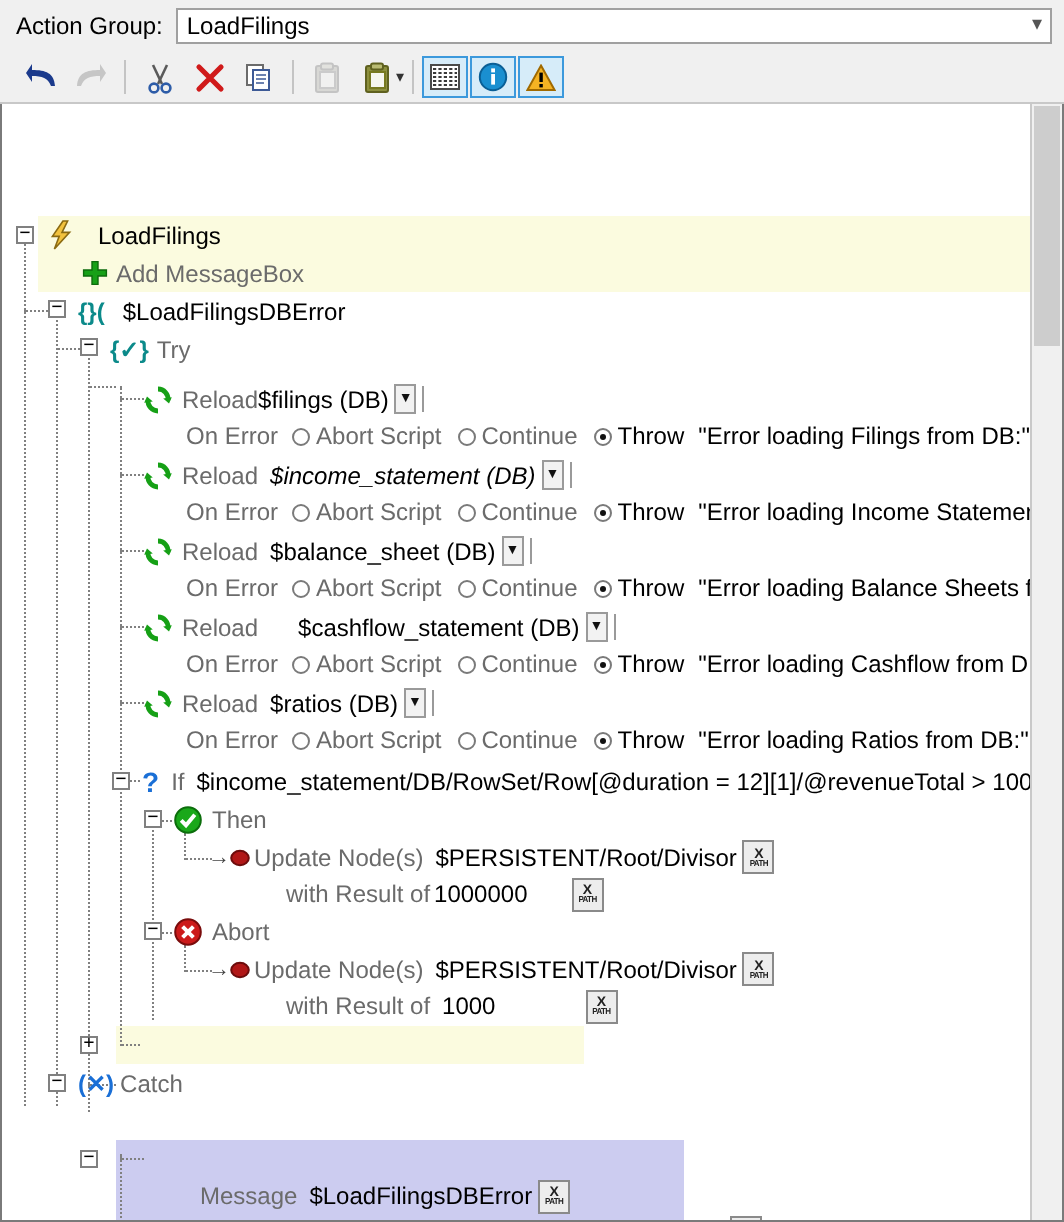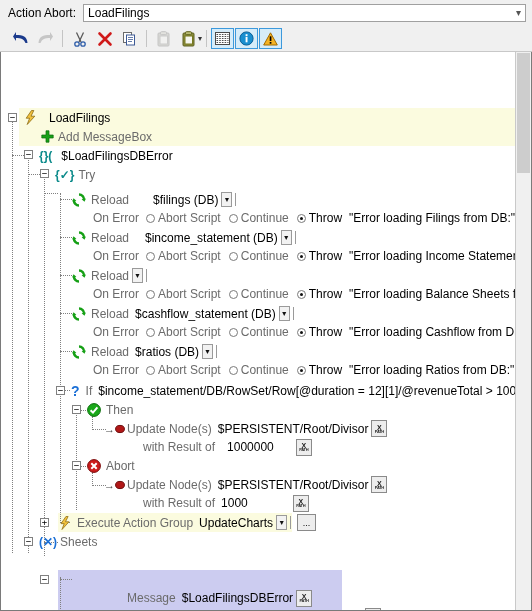--- a/index.html
+++ b/index.html
@@ -86,21 +86,21 @@
   .dots{display:inline-flex;align-items:center;justify-content:center;width:17px;height:15px;border:1px solid #8a8a8a;background:#ededed;font-size:9px;line-height:6px;margin-left:6px;vertical-align:middle;color:#000;}
   .sepline{display:inline-block;width:2px;height:11px;background:#9aa3c8;margin:0 3px;vertical-align:middle;}
   
   .vscroll{position:absolute;right:0;top:0;width:15px;height:100%;background:#f0f0f0;border-left:1px solid #c9c9c9;}
   .vscroll .thumb{position:absolute;left:1px;top:1px;width:13px;height:120px;background:#cdcdcd;}
 </style>
 </head>
 <body>
 
 <div class="topbar">
-  <span class="lbl">Action Abort:</span>
+  <span class="lbl">Action Group:</span>
   <div class="combo">
     <span>LoadFilings</span>
     <span class="chev">▾</span>
   </div>
 </div>
 
 <div class="toolbar">
   <div class="tb">
     <svg width="17" height="15" viewBox="0 0 17 15">
         <path d="M4 4 L4 1 L1 5.5 L4 10 L4 7 C9 7 12 8 13.5 12 L15.5 12 C15 5.5 11 4 4 4 Z" fill="#1b3a8c"></path>
@@ -232,21 +232,21 @@
     </div>
 
     <div class="row" style="left:71px;top:138px;">
       <svg width="14" height="14" viewBox="0 0 14 14" style="margin-right:5px;">
         <path d="M7 1.5 A5 5 0 0 1 12 7" stroke="#16a016" stroke-width="2.4" fill="none"></path>
         <path d="M7 12.5 A5 5 0 0 1 2 7" stroke="#16a016" stroke-width="2.4" fill="none"></path>
         <path d="M12.5 8.8 L9.6 6.2 L13.9 5.6 Z" fill="#16a016"></path>
         <path d="M1.5 5.2 L4.4 7.8 L0.1 8.4 Z" fill="#16a016"></path>
       </svg>
       <span class="gray">Reload</span>
-      <span class="blk" style="margin-left:24px;">$filings (DB)</span>
+      <span class="blk" style="margin-left:0;">$filings (DB)</span>
       <span class="dd">
           <span class="a">▼</span>
         </span>
         <span class="ddflat"></span>
     </div>
     <div class="sub" style="left:92px;top:157px;">
       <span class="gray">On Error</span>
       <span style="margin-left:7px;"><span class="rad"></span><span class="gray">Abort Script</span></span>
       <span style="margin-left:8px;"><span class="rad"></span><span class="gray">Continue</span></span>
       <span style="margin-left:8px;"><span class="rad on"></span><span class="blk">Throw</span></span>
@@ -257,21 +257,21 @@
     </div>
 
     <div class="row" style="left:71px;top:176px;">
       <svg width="14" height="14" viewBox="0 0 14 14" style="margin-right:5px;">
         <path d="M7 1.5 A5 5 0 0 1 12 7" stroke="#16a016" stroke-width="2.4" fill="none"></path>
         <path d="M7 12.5 A5 5 0 0 1 2 7" stroke="#16a016" stroke-width="2.4" fill="none"></path>
         <path d="M12.5 8.8 L9.6 6.2 L13.9 5.6 Z" fill="#16a016"></path>
         <path d="M1.5 5.2 L4.4 7.8 L0.1 8.4 Z" fill="#16a016"></path>
       </svg>
       <span class="gray">Reload</span>
-      <span class="blk" style="margin-left:16px;">$income_statement (DB)</span>
+      <span class="blk" style="margin-left:6px;font-style:italic;">$income_statement (DB)</span>
       <span class="dd">
           <span class="a">▼</span>
         </span>
         <span class="ddflat"></span>
     </div>
     <div class="sub" style="left:92px;top:195px;">
       <span class="gray">On Error</span>
       <span style="margin-left:7px;"><span class="rad"></span><span class="gray">Abort Script</span></span>
       <span style="margin-left:8px;"><span class="rad"></span><span class="gray">Continue</span></span>
       <span style="margin-left:8px;"><span class="rad on"></span><span class="blk">Throw</span></span>
@@ -280,20 +280,21 @@
     </div>
 
     <div class="row" style="left:71px;top:214px;">
       <svg width="14" height="14" viewBox="0 0 14 14" style="margin-right:5px;">
         <path d="M7 1.5 A5 5 0 0 1 12 7" stroke="#16a016" stroke-width="2.4" fill="none"></path>
         <path d="M7 12.5 A5 5 0 0 1 2 7" stroke="#16a016" stroke-width="2.4" fill="none"></path>
         <path d="M12.5 8.8 L9.6 6.2 L13.9 5.6 Z" fill="#16a016"></path>
         <path d="M1.5 5.2 L4.4 7.8 L0.1 8.4 Z" fill="#16a016"></path>
       </svg>
       <span class="gray">Reload</span>
+      <span class="blk" style="margin-left:6px;">$balance_sheet (DB)</span>
       <span class="dd">
           <span class="a">▼</span>
         </span>
         <span class="ddflat"></span>
     </div>
     <div class="sub" style="left:92px;top:233px;">
       <span class="gray">On Error</span>
       <span style="margin-left:7px;"><span class="rad"></span><span class="gray">Abort Script</span></span>
       <span style="margin-left:8px;"><span class="rad"></span><span class="gray">Continue</span></span>
       <span style="margin-left:8px;"><span class="rad on"></span><span class="blk">Throw</span></span>
@@ -302,21 +303,21 @@
     </div>
 
     <div class="row" style="left:71px;top:252px;">
       <svg width="14" height="14" viewBox="0 0 14 14" style="margin-right:5px;">
         <path d="M7 1.5 A5 5 0 0 1 12 7" stroke="#16a016" stroke-width="2.4" fill="none"></path>
         <path d="M7 12.5 A5 5 0 0 1 2 7" stroke="#16a016" stroke-width="2.4" fill="none"></path>
         <path d="M12.5 8.8 L9.6 6.2 L13.9 5.6 Z" fill="#16a016"></path>
         <path d="M1.5 5.2 L4.4 7.8 L0.1 8.4 Z" fill="#16a016"></path>
       </svg>
       <span class="gray">Reload</span>
-      <span class="blk" style="margin-left:6px;">$cashflow_statement (DB)</span>
+      <span class="blk" style="margin-left:20px;">$cashflow_statement (DB)</span>
       <span class="dd">
           <span class="a">▼</span>
         </span>
         <span class="ddflat"></span>
     </div>
     <div class="sub" style="left:92px;top:271px;">
       <span class="gray">On Error</span>
       <span style="margin-left:7px;"><span class="rad"></span><span class="gray">Abort Script</span></span>
       <span style="margin-left:8px;"><span class="rad"></span><span class="gray">Continue</span></span>
       <span style="margin-left:8px;"><span class="rad on"></span><span class="blk">Throw</span></span>
@@ -372,21 +373,21 @@
       </svg>
       <span class="gray">Update Node(s)</span>
       <span class="blk" style="margin-left:6px;">$PERSISTENT/Root/Divisor</span>
       <span class="xp">
           <span class="x">X</span>
           <span class="p">PATH</span>
         </span>
     </div>
     <div class="sub" style="left:142px;top:386px;">
       <span class="gray">with Result of</span>
-      <span class="blk" style="margin-left:12px;">1000000</span>
+      <span class="blk" style="margin-left:2px;">1000000</span>
       <span class="xp" style="margin-left:22px;">
           <span class="x">X</span>
           <span class="p">PATH</span>
         </span>
     </div>
 
     <div class="toggle" style="left:71px;top:409px;">−</div>
     <div class="row" style="left:86px;top:404px;">
       <svg width="14" height="14" viewBox="0 0 14 14" style="margin-right:5px;">
         <circle cx="7" cy="7" r="6.4" fill="#cc1b1b" stroke="#7a0c0c"></circle>
@@ -409,41 +410,29 @@
     <div class="sub" style="left:142px;top:442px;">
       <span class="gray">with Result of</span>
       <span class="blk" style="margin-left:6px;">1000</span>
       <span class="xp" style="margin-left:45px;">
           <span class="x">X</span>
           <span class="p">PATH</span>
         </span>
     </div>
 
     <div class="toggle" style="left:39px;top:466px;">+</div>
-    <div class="row" style="left:57px;top:461px;">
-      <svg width="15" height="14" viewBox="0 0 16 15" style="margin-right:4px;">
-        <path d="M8.5 0.5 L3.2 8.2 L6.6 8.2 L4.2 14.5 L11.8 6.2 L8 6.2 L10.8 0.5 Z" fill="#f2c23e" stroke="#8a6a12" stroke-width="0.8"></path>
-      </svg>
-      <span class="gray">Execute Action Group</span>
-      <span class="blk" style="margin-left:6px;">UpdateCharts</span>
-      <span class="dd">
-          <span class="a">▼</span>
-        </span>
-        <span class="ddflat"></span>
-      <span class="dots">...</span>
-    </div>
 
     <div class="toggle" style="left:23px;top:485px;">−</div>
     <div class="row" style="left:38px;top:480px;">
       <span style="color:#1a6fd6;font-weight:bold;margin-right:3px;">(✕)</span>
-      <span class="gray">Sheets</span>
+      <span class="gray">Catch</span>
     </div>
 
     <div class="toggle" style="left:39px;top:523px;">−</div>
-    <div class="sub" style="left:126px;top:537px;align-items:center;">
+    <div class="sub" style="left:99px;top:537px;align-items:center;">
       <span class="gray">Message</span>
       <span class="blk" style="margin-left:6px;">$LoadFilingsDBError</span>
       <span class="xp">
           <span class="x">X</span>
           <span class="p">PATH</span>
         </span>
     </div>
     <div class="sub" style="left:139px;top:555px;">
       <span class="gray">Title</span>
       <span class="blk" style="margin-left:6px;">"Loading data from DB server failed"</span>

